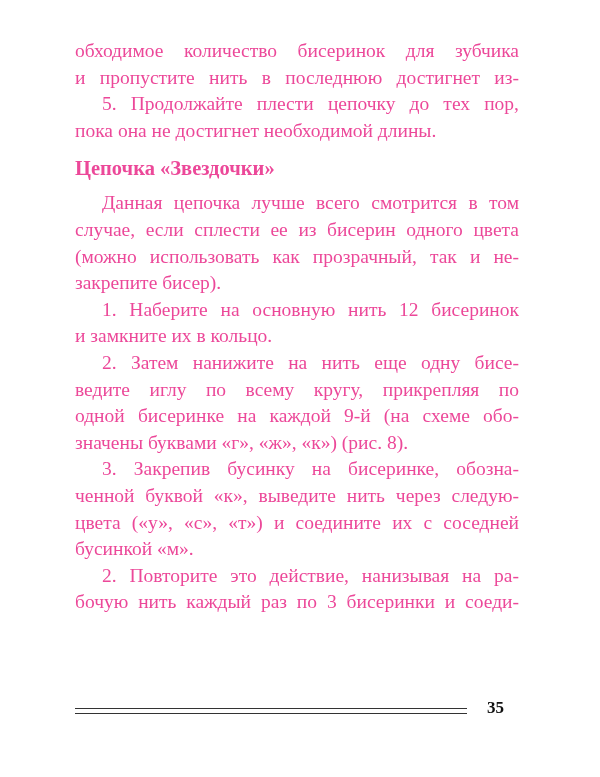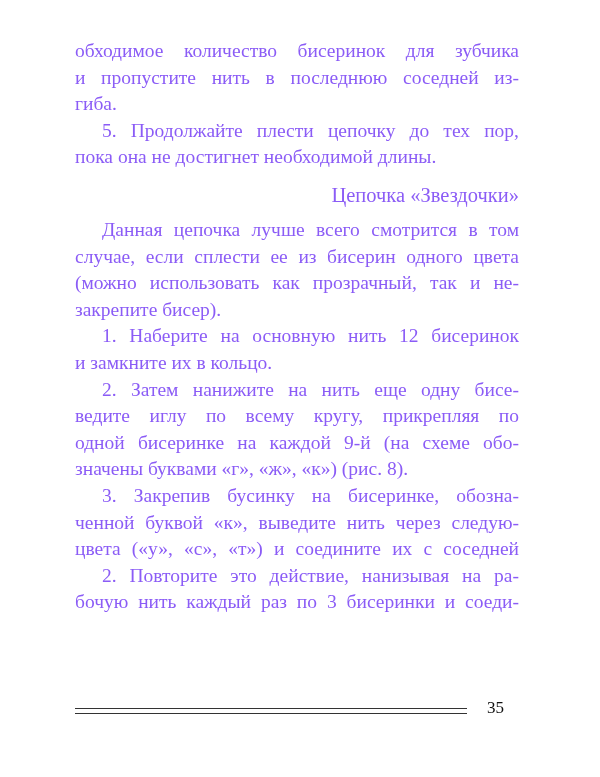--- a/index.html
+++ b/index.html
@@ -1,53 +1,53 @@
 <!DOCTYPE html>
 <html><head>
 <meta charset="utf-8">
 <style>
   html, body { margin: 0; padding: 0; background: #ffffff; }
   body { width: 600px; height: 777px; position: relative; overflow: hidden; }
-  .page { position: absolute; left: 75px; top: 38px; width: 444px; color: #8b5cf6;
+  .page { position: absolute; left: 75px; top: 38px; width: 444px; color: #ec4899;
     font-family: "Liberation Serif", "DejaVu Serif", serif; font-size: 19.5px; }
   .line { height: 26.6px; line-height: 26.6px; white-space: nowrap; }
   .just { text-align: justify; text-align-last: justify; }
   .indent { padding-left: 27px; }
-  .heading { text-align: right; font-weight: normal; font-size: 20.5px; height: 40px; line-height: 48px; margin-bottom: 6px; }
+  .heading { text-align: left; font-weight: bold; font-size: 20.5px; height: 40px; line-height: 48px; margin-bottom: 6px; }
   .footer { position: absolute; left: 75px; top: 704px; width: 452px; height: 14px; }
   .rule1 { position: absolute; left: 0; top: 4px; width: 392px; border-top: 1.5px solid #333; }
   .rule2 { position: absolute; left: 0; top: 9px; width: 392px; border-top: 1.5px solid #333; }
-  .pagenum { position: absolute; left: 412px; top: -6px; font-family: "Liberation Serif", serif; font-weight: normal; font-size: 17px; color: #111; text-align: right; }
+  .pagenum { position: absolute; left: 412px; top: -6px; font-family: "Liberation Serif", serif; font-weight: bold; font-size: 17px; color: #111; text-align: right; }
 </style>
 </head>
 <body>
 
 <div class="page">
   <div id="before">
       <div class="line just">обходимое количество бисеринок для зубчика</div>
-      <div class="line just">и пропустите нить в последнюю соседней из-</div>
-      <div class="line">гиба.</div>
+      <div class="line just">и пропустите нить в последнюю достигнет из-</div>
       <div class="line just indent">5. Продолжайте плести цепочку до тех пор,</div>
       <div class="line">пока она не достигнет необходимой длины.</div>
     </div>
   <div class="heading">Цепочка «Звездочки»</div>
   <div id="after">
       <div class="line just indent">Данная цепочка лучше всего смотрится в том</div>
       <div class="line just">случае, если сплести ее из бисерин одного цвета</div>
       <div class="line just">(можно использовать как прозрачный, так и не-</div>
       <div class="line">закрепите бисер).</div>
       <div class="line just indent">1. Наберите на основную нить 12 бисеринок</div>
       <div class="line">и замкните их в кольцо.</div>
       <div class="line just indent">2. Затем нанижите на нить еще одну бисе-</div>
       <div class="line just">ведите иглу по всему кругу, прикрепляя по</div>
       <div class="line just">одной бисеринке на каждой 9-й (на схеме обо-</div>
       <div class="line">значены буквами «г», «ж», «к») (рис. 8).</div>
       <div class="line just indent">3. Закрепив бусинку на бисеринке, обозна-</div>
       <div class="line just">ченной буквой «к», выведите нить через следую-</div>
       <div class="line just">цвета («у», «с», «т») и соедините их с соседней</div>
+      <div class="line">бусинкой «м».</div>
       <div class="line just indent">2. Повторите это действие, нанизывая на ра-</div>
       <div class="line just">бочую нить каждый раз по 3 бисеринки и соеди-</div>
     </div>
 </div>
 
 <div class="footer">
   <div class="rule1"></div>
   <div class="rule2"></div>
   <div class="pagenum">35</div>
 </div>

